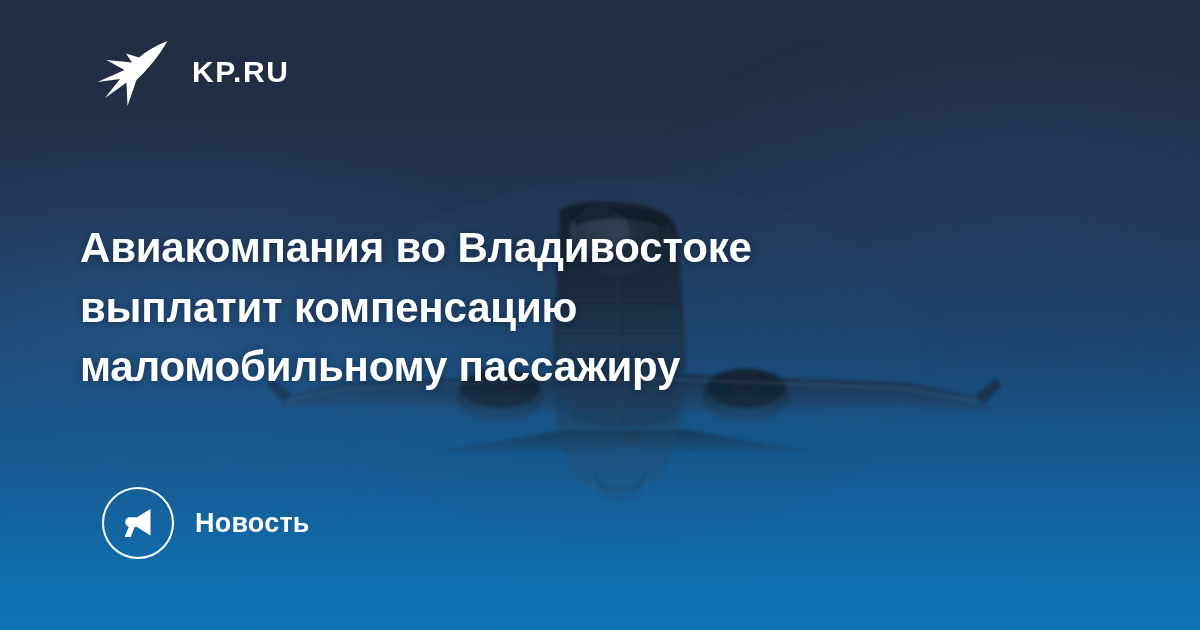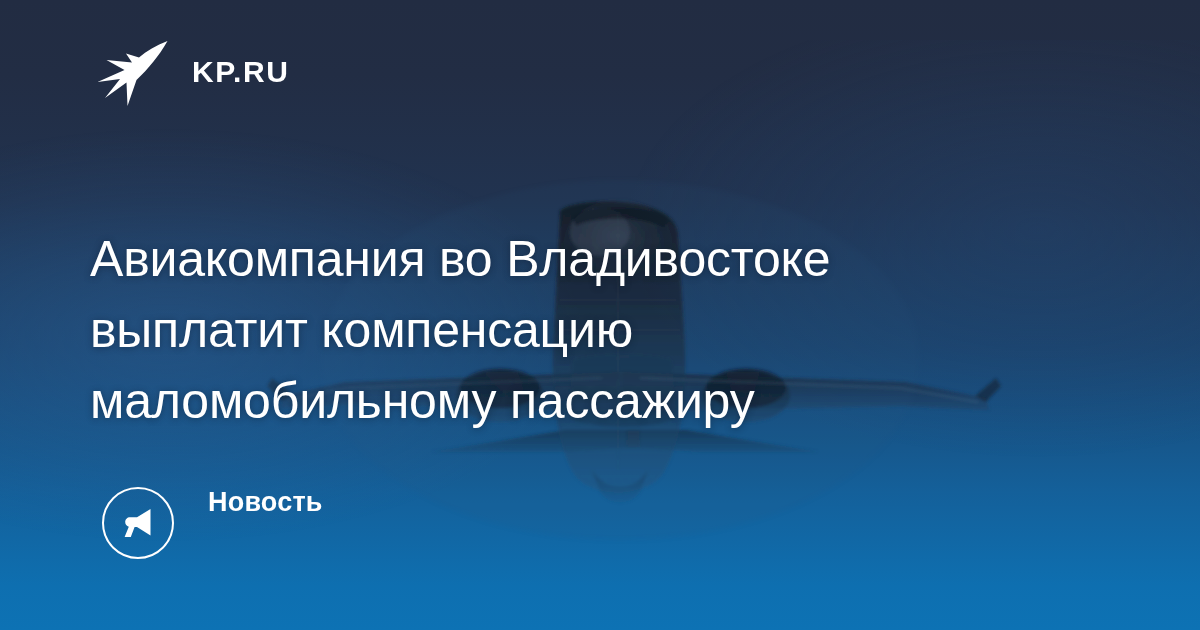--- a/index.html
+++ b/index.html
@@ -59,40 +59,40 @@
   .logo-word {
     color: #ffffff;
     font-size: 30px;
     font-weight: 700;
     letter-spacing: 1.6px;
   }
 
   
   .headline {
     position: absolute;
-    left: 90px;
+    left: 80px;
     top: 190px;
     width: 960px;
     color: #ffffff;
-    font-size: 50px;
-    font-weight: 400;
+    font-size: 42px;
+    font-weight: 700;
     line-height: 1.42;
     letter-spacing: -0.2px;
     text-shadow: 0 1px 7px rgba(8,20,38,0.45);
     white-space: pre-line;
   }
 
   
   .badge {
     position: absolute;
     left: 102px;
     top: 487px;
     display: flex;
-    align-items: flex-start;
-    gap: 34px;
+    align-items: center;
+    gap: 21px;
   }
   .badge-circle {
     width: 72px;
     height: 72px;
     border-radius: 50%;
     border: 2px solid #ffffff;
     box-sizing: border-box;
     display: flex;
     align-items: center;
     justify-content: center;

